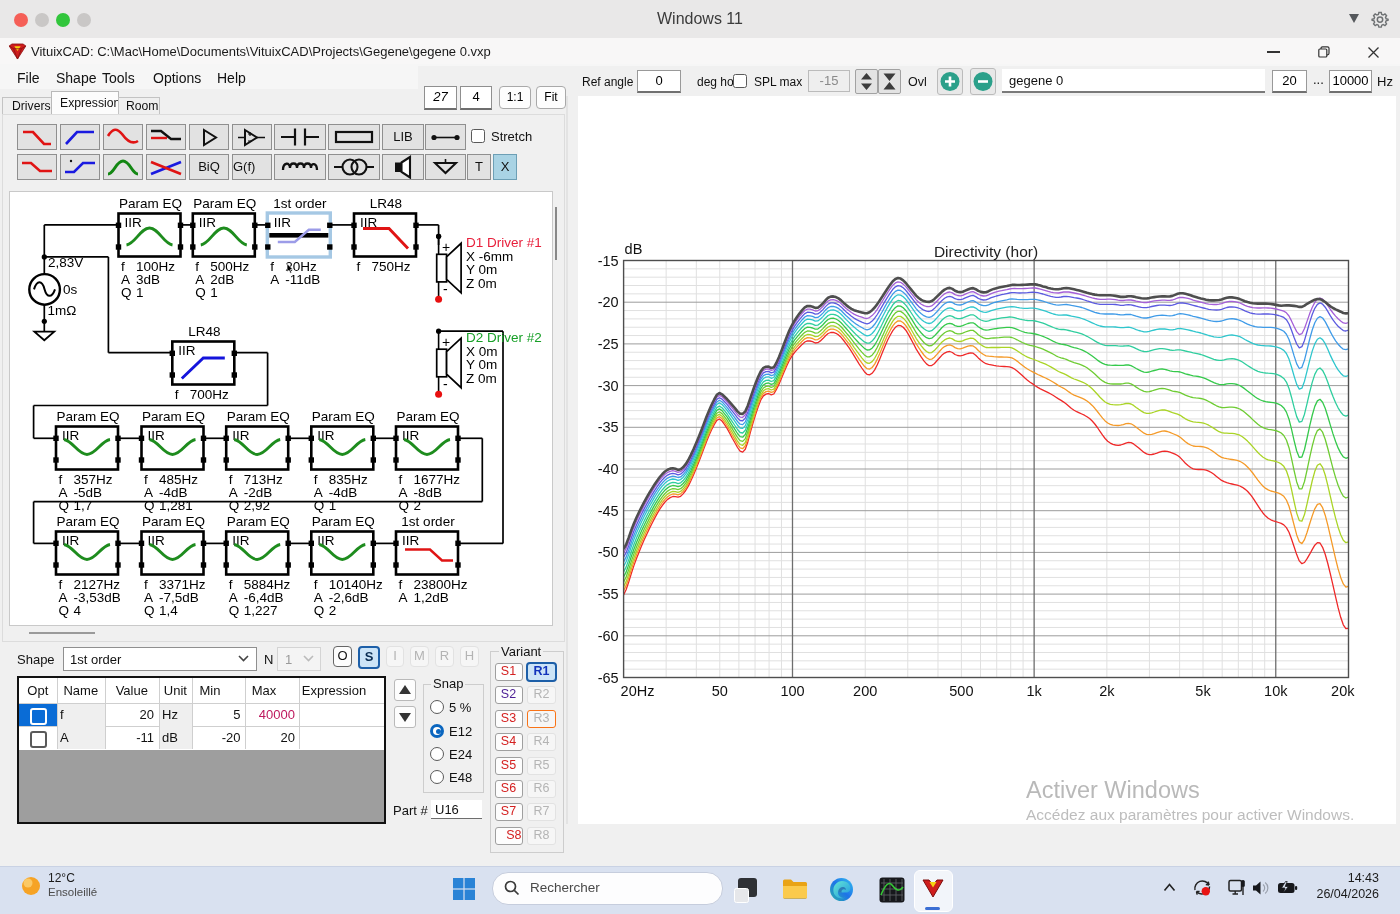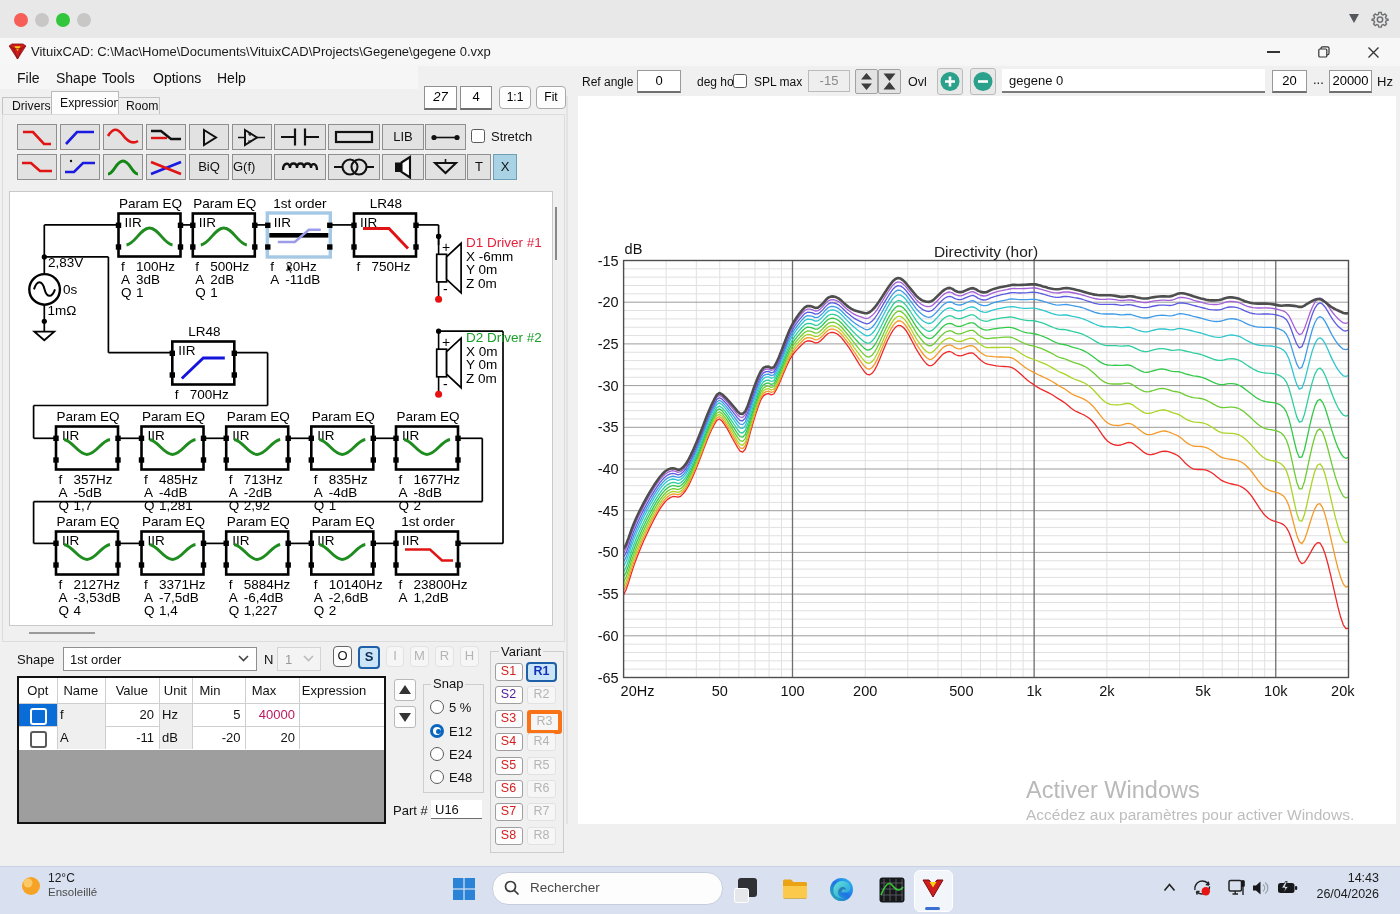--- a/index.html
+++ b/index.html
@@ -6,20 +6,21 @@
  -webkit-font-smoothing:antialiased;position:relative;background:#f0f0f0;}
 .abs{position:absolute;}
 .txt{position:absolute;white-space:nowrap;}
 </style></head><body>
 
 <div class="abs" style="left:0;top:0;width:1400px;height:38px;background:#e9e8e8;border-bottom:1px solid #d6d5d5;">
 <div class="abs" style="left:14px;top:13px;width:14px;height:14px;border-radius:50%;background:#f55f57;"></div>
 <div class="abs" style="left:35px;top:13px;width:14px;height:14px;border-radius:50%;background:#c9c7c6;"></div>
 <div class="abs" style="left:56px;top:13px;width:14px;height:14px;border-radius:50%;background:#32c63c;"></div>
 <div class="abs" style="left:77px;top:13px;width:14px;height:14px;border-radius:50%;background:#c9c7c6;"></div>
+<div class="txt" style="left:0;right:0;top:10px;text-align:center;font-size:16px;color:#3b3b3b;">Windows 11</div>
 <div class="abs" style="left:1349px;top:14px;width:0;height:0;border-left:5.5px solid transparent;border-right:5.5px solid transparent;border-top:9px solid #55585c;"></div>
 <svg class="abs" style="left:1371px;top:10px;" width="18" height="18" viewBox="0 0 24 24">
 <path fill="none" stroke="#6e7173" stroke-width="2" d="M10.3 2.5 L13.7 2.5 L14.4 5.3 L16.5 6.2 L19 4.7 L21.3 7.1 L19.8 9.5 L20.7 11.6 L23.5 12.3 L23.5 13.7 L20.7 14.4 L19.8 16.5 L21.3 19 L19 21.3 L16.5 19.8 L14.4 20.7 L13.7 23.5 L10.3 23.5 L9.6 20.7 L7.5 19.8 L5 21.3 L2.7 19 L4.2 16.5 L3.3 14.4 L0.5 13.7 L0.5 12.3 L3.3 11.6 L4.2 9.5 L2.7 7.1 L5 4.7 L7.5 6.2 L9.6 5.3 Z" transform="scale(0.93) translate(1,1)"></path>
 <circle cx="12" cy="12.8" r="3.6" fill="none" stroke="#6e7173" stroke-width="2"></circle>
 </svg>
 </div>
 
 <div class="abs" style="left:0;top:38px;width:1400px;height:26px;background:#f8f7f7;"></div>
 <svg class="abs" style="left:8px;top:42px;" width="19" height="19" viewBox="0 0 24 24">
 <polygon points="1.5,5 5,2.5 19,2.5 22.5,5 12,21.5" fill="#cf1d1d" stroke="#8a0f0f" stroke-width="1"></polygon>
@@ -71,21 +72,21 @@
     </svg></div>
 <div class="abs" style="left:970px;top:68px;width:24px;height:25px;background:#e8e8e8;border:1px solid #bbb;border-radius:3px;">
 <svg width="24" height="25" viewBox="0 0 24 25">
       <circle cx="12" cy="12.5" r="9.5" fill="#2ba08a"></circle>
       <path d="M7 12.5 H17" stroke="#fff" stroke-width="2.6"></path>
     </svg></div>
 <div class="abs" style="left:1002px;top:69px;width:263px;height:22px;background:#fff;border-bottom:2px solid #7a7a7a;"></div>
 <div class="txt" style="left:1009px;top:73px;font-size:13px;color:#111;">gegene 0</div>
 <div class="abs" style="left:1272px;top:70px;width:33px;height:20px;background:#fff;border:1px solid #999;border-bottom:2px solid #707070;font-size:13px;text-align:center;line-height:19px;">20</div>
 <div class="txt" style="left:1313px;top:72px;font-size:13px;color:#111;">...</div>
-<div class="abs" style="left:1329px;top:70px;width:41px;height:20px;background:#fff;border:1px solid #999;border-bottom:2px solid #707070;font-size:13px;text-align:center;line-height:19px;">20000</div>
+<div class="abs" style="left:1329px;top:70px;width:41px;height:20px;background:#fff;border:1px solid #999;border-bottom:2px solid #707070;font-size:13px;text-align:center;line-height:19px;">10000</div>
 <div class="txt" style="left:1377px;top:74px;font-size:13px;color:#111;">Hz</div>
 
 <div class="abs" style="left:2px;top:97px;width:49px;height:17px;background:#efefef;border:1px solid #c3c3c3;border-bottom:none;"></div>
 <div class="txt" style="left:12px;top:99px;font-size:12.2px;color:#111;">Drivers</div>
 <div class="abs" style="left:51px;top:91px;width:66px;height:23px;background:#fcfcfc;border:1px solid #b9b9b9;border-bottom:none;"></div>
 <div class="txt" style="left:60px;top:96px;font-size:12.2px;color:#111;">Expression</div>
 <div class="abs" style="left:118px;top:97px;width:40px;height:17px;background:#efefef;border:1px solid #c3c3c3;border-bottom:none;"></div>
 <div class="txt" style="left:126px;top:99px;font-size:12.2px;color:#111;">Room</div>
 <div class="abs" style="left:2px;top:114px;width:561px;height:526px;background:#f0f0f0;border:1px solid #dcdcdc;"></div>
 
@@ -509,30 +510,30 @@
 <div class="txt" style="left:393px;top:803px;font-size:13px;color:#111;">Part #</div>
 <div class="abs" style="left:431px;top:800px;width:51px;height:18px;background:#fff;border-bottom:1.6px solid #6e6e6e;"></div>
 <div class="txt" style="left:435px;top:802px;font-size:13px;color:#111;">U16</div>
 <div class="abs" style="left:490px;top:651px;width:72px;height:200px;border:1px solid #cdcdcd;"></div>
 <div class="txt" style="left:499px;top:644px;font-size:13px;color:#111;background:#f0f0f0;padding:0 2px;">Variant</div>
 <div class="abs" style="left:494.5px;top:663px;width:26px;height:15.5px;background:#fdfdfd;border:1px solid #9f9f9f;border-radius:3px;font-size:12.5px;color:#d42020;text-align:center;line-height:15px;">S1</div>
 <div class="abs" style="left:526px;top:662px;width:27px;height:15.5px;background:#cce4f7;border:2px solid #1d5fa8;border-radius:4px;font-size:12.5px;font-weight:bold;color:#1133bb;text-align:center;line-height:15px;">R1</div>
 <div class="abs" style="left:494.5px;top:686px;width:26px;height:15.5px;background:#fdfdfd;border:1px solid #9f9f9f;border-radius:3px;font-size:12.5px;color:#4c1d95;text-align:center;line-height:15px;">S2</div>
 <div class="abs" style="left:527px;top:686px;width:27px;height:15.5px;background:#f6f6f6;border:1px solid #e2e2e2;border-radius:3px;font-size:12.5px;color:#b4b4b4;text-align:center;line-height:15px;">R2</div>
 <div class="abs" style="left:494.5px;top:710px;width:26px;height:15.5px;background:#fdfdfd;border:1px solid #9f9f9f;border-radius:3px;font-size:12.5px;color:#d42020;text-align:center;line-height:15px;">S3</div>
-<div class="abs" style="left:527px;top:710px;width:27px;height:15.5px;background:#f6f6f6;border:4px solid #f97316;border-radius:3px;font-size:12.5px;color:#b4b4b4;text-align:center;line-height:15px;">R3</div>
+<div class="abs" style="left:527px;top:710px;width:27px;height:15.5px;background:#f6f6f6;border:1px solid #f97316;border-radius:3px;font-size:12.5px;color:#b4b4b4;text-align:center;line-height:15px;">R3</div>
 <div class="abs" style="left:494.5px;top:733px;width:26px;height:15.5px;background:#fdfdfd;border:1px solid #9f9f9f;border-radius:3px;font-size:12.5px;color:#d42020;text-align:center;line-height:15px;">S4</div>
 <div class="abs" style="left:527px;top:733px;width:27px;height:15.5px;background:#f6f6f6;border:1px solid #e2e2e2;border-radius:3px;font-size:12.5px;color:#b4b4b4;text-align:center;line-height:15px;">R4</div>
 <div class="abs" style="left:494.5px;top:757px;width:26px;height:15.5px;background:#fdfdfd;border:1px solid #9f9f9f;border-radius:3px;font-size:12.5px;color:#d42020;text-align:center;line-height:15px;">S5</div>
 <div class="abs" style="left:527px;top:757px;width:27px;height:15.5px;background:#f6f6f6;border:1px solid #e2e2e2;border-radius:3px;font-size:12.5px;color:#b4b4b4;text-align:center;line-height:15px;">R5</div>
 <div class="abs" style="left:494.5px;top:780px;width:26px;height:15.5px;background:#fdfdfd;border:1px solid #9f9f9f;border-radius:3px;font-size:12.5px;color:#d42020;text-align:center;line-height:15px;">S6</div>
 <div class="abs" style="left:527px;top:780px;width:27px;height:15.5px;background:#f6f6f6;border:1px solid #e2e2e2;border-radius:3px;font-size:12.5px;color:#b4b4b4;text-align:center;line-height:15px;">R6</div>
 <div class="abs" style="left:494.5px;top:803px;width:26px;height:15.5px;background:#fdfdfd;border:1px solid #9f9f9f;border-radius:3px;font-size:12.5px;color:#d42020;text-align:center;line-height:15px;">S7</div>
 <div class="abs" style="left:527px;top:803px;width:27px;height:15.5px;background:#f6f6f6;border:1px solid #e2e2e2;border-radius:3px;font-size:12.5px;color:#b4b4b4;text-align:center;line-height:15px;">R7</div>
-<div class="abs" style="left:494.5px;top:827px;width:26px;height:15.5px;background:#fdfdfd;border:1px solid #9f9f9f;border-radius:3px;font-size:12.5px;color:#d42020;text-align:center;line-height:15px;">S8</div>
+<div class="abs" style="left:494.5px;top:827px;width:26px;height:15.5px;background:#fdfdfd;border:1px solid #9f9f9f;border-radius:3px;font-size:12.5px;color:#d42020;text-align:right;line-height:15px;">S8</div>
 <div class="abs" style="left:527px;top:827px;width:27px;height:15.5px;background:#f6f6f6;border:1px solid #e2e2e2;border-radius:3px;font-size:12.5px;color:#b4b4b4;text-align:center;line-height:15px;">R8</div>
 <div class="abs" style="left:578px;top:96px;width:818px;height:728px;background:#fff;"></div>
 <div class="abs" style="left:566px;top:96px;width:1.5px;height:728px;background:#e3e3e3;"></div>
 <svg class="abs" style="left:578px;top:96px;" width="818" height="728" viewBox="0 0 818 728" font-family="Liberation Sans, sans-serif">
 <path d="M45.6 172.84 H770.5 M45.6 181.18 H770.5 M45.6 189.52 H770.5 M45.6 197.86 H770.5 M45.6 214.54 H770.5 M45.6 222.88 H770.5 M45.6 231.22 H770.5 M45.6 239.56 H770.5 M45.6 256.24 H770.5 M45.6 264.58 H770.5 M45.6 272.92 H770.5 M45.6 281.26 H770.5 M45.6 297.94 H770.5 M45.6 306.28 H770.5 M45.6 314.62 H770.5 M45.6 322.96 H770.5 M45.6 339.64 H770.5 M45.6 347.98 H770.5 M45.6 356.32 H770.5 M45.6 364.66 H770.5 M45.6 381.34 H770.5 M45.6 389.68 H770.5 M45.6 398.02 H770.5 M45.6 406.36 H770.5 M45.6 423.04 H770.5 M45.6 431.38 H770.5 M45.6 439.72 H770.5 M45.6 448.06 H770.5 M45.6 464.74 H770.5 M45.6 473.08 H770.5 M45.6 481.42 H770.5 M45.6 489.76 H770.5 M45.6 506.44 H770.5 M45.6 514.78 H770.5 M45.6 523.12 H770.5 M45.6 531.46 H770.5 M45.6 548.14 H770.5 M45.6 556.48 H770.5 M45.6 564.82 H770.5 M45.6 573.16 H770.5 M88.15 164.5 V581.5 M118.34 164.5 V581.5 M141.76 164.5 V581.5 M160.89 164.5 V581.5 M177.06 164.5 V581.5 M191.08 164.5 V581.5 M203.44 164.5 V581.5 M287.23 164.5 V581.5 M329.78 164.5 V581.5 M359.97 164.5 V581.5 M383.39 164.5 V581.5 M402.52 164.5 V581.5 M418.70 164.5 V581.5 M432.71 164.5 V581.5 M445.07 164.5 V581.5 M528.87 164.5 V581.5 M571.42 164.5 V581.5 M601.61 164.5 V581.5 M625.02 164.5 V581.5 M644.16 164.5 V581.5 M660.33 164.5 V581.5 M674.34 164.5 V581.5 M686.70 164.5 V581.5" stroke="#e0e0e0" stroke-width="1" fill="none"></path>
 <path d="M45.6 206.20 H770.5 M45.6 247.90 H770.5 M45.6 289.60 H770.5 M45.6 331.30 H770.5 M45.6 373.00 H770.5 M45.6 414.70 H770.5 M45.6 456.40 H770.5 M45.6 498.10 H770.5 M45.6 539.80 H770.5" stroke="#9c9c9c" stroke-width="1" fill="none"></path>
 <path d="M214.49 164.5 V581.5 M456.13 164.5 V581.5 M697.76 164.5 V581.5" stroke="#6e6e6e" stroke-width="1.3" fill="none"></path>
 <clipPath id="pc">
       <rect x="623.6" y="254.5" width="724.9" height="423.0"></rect>
     </clipPath>

